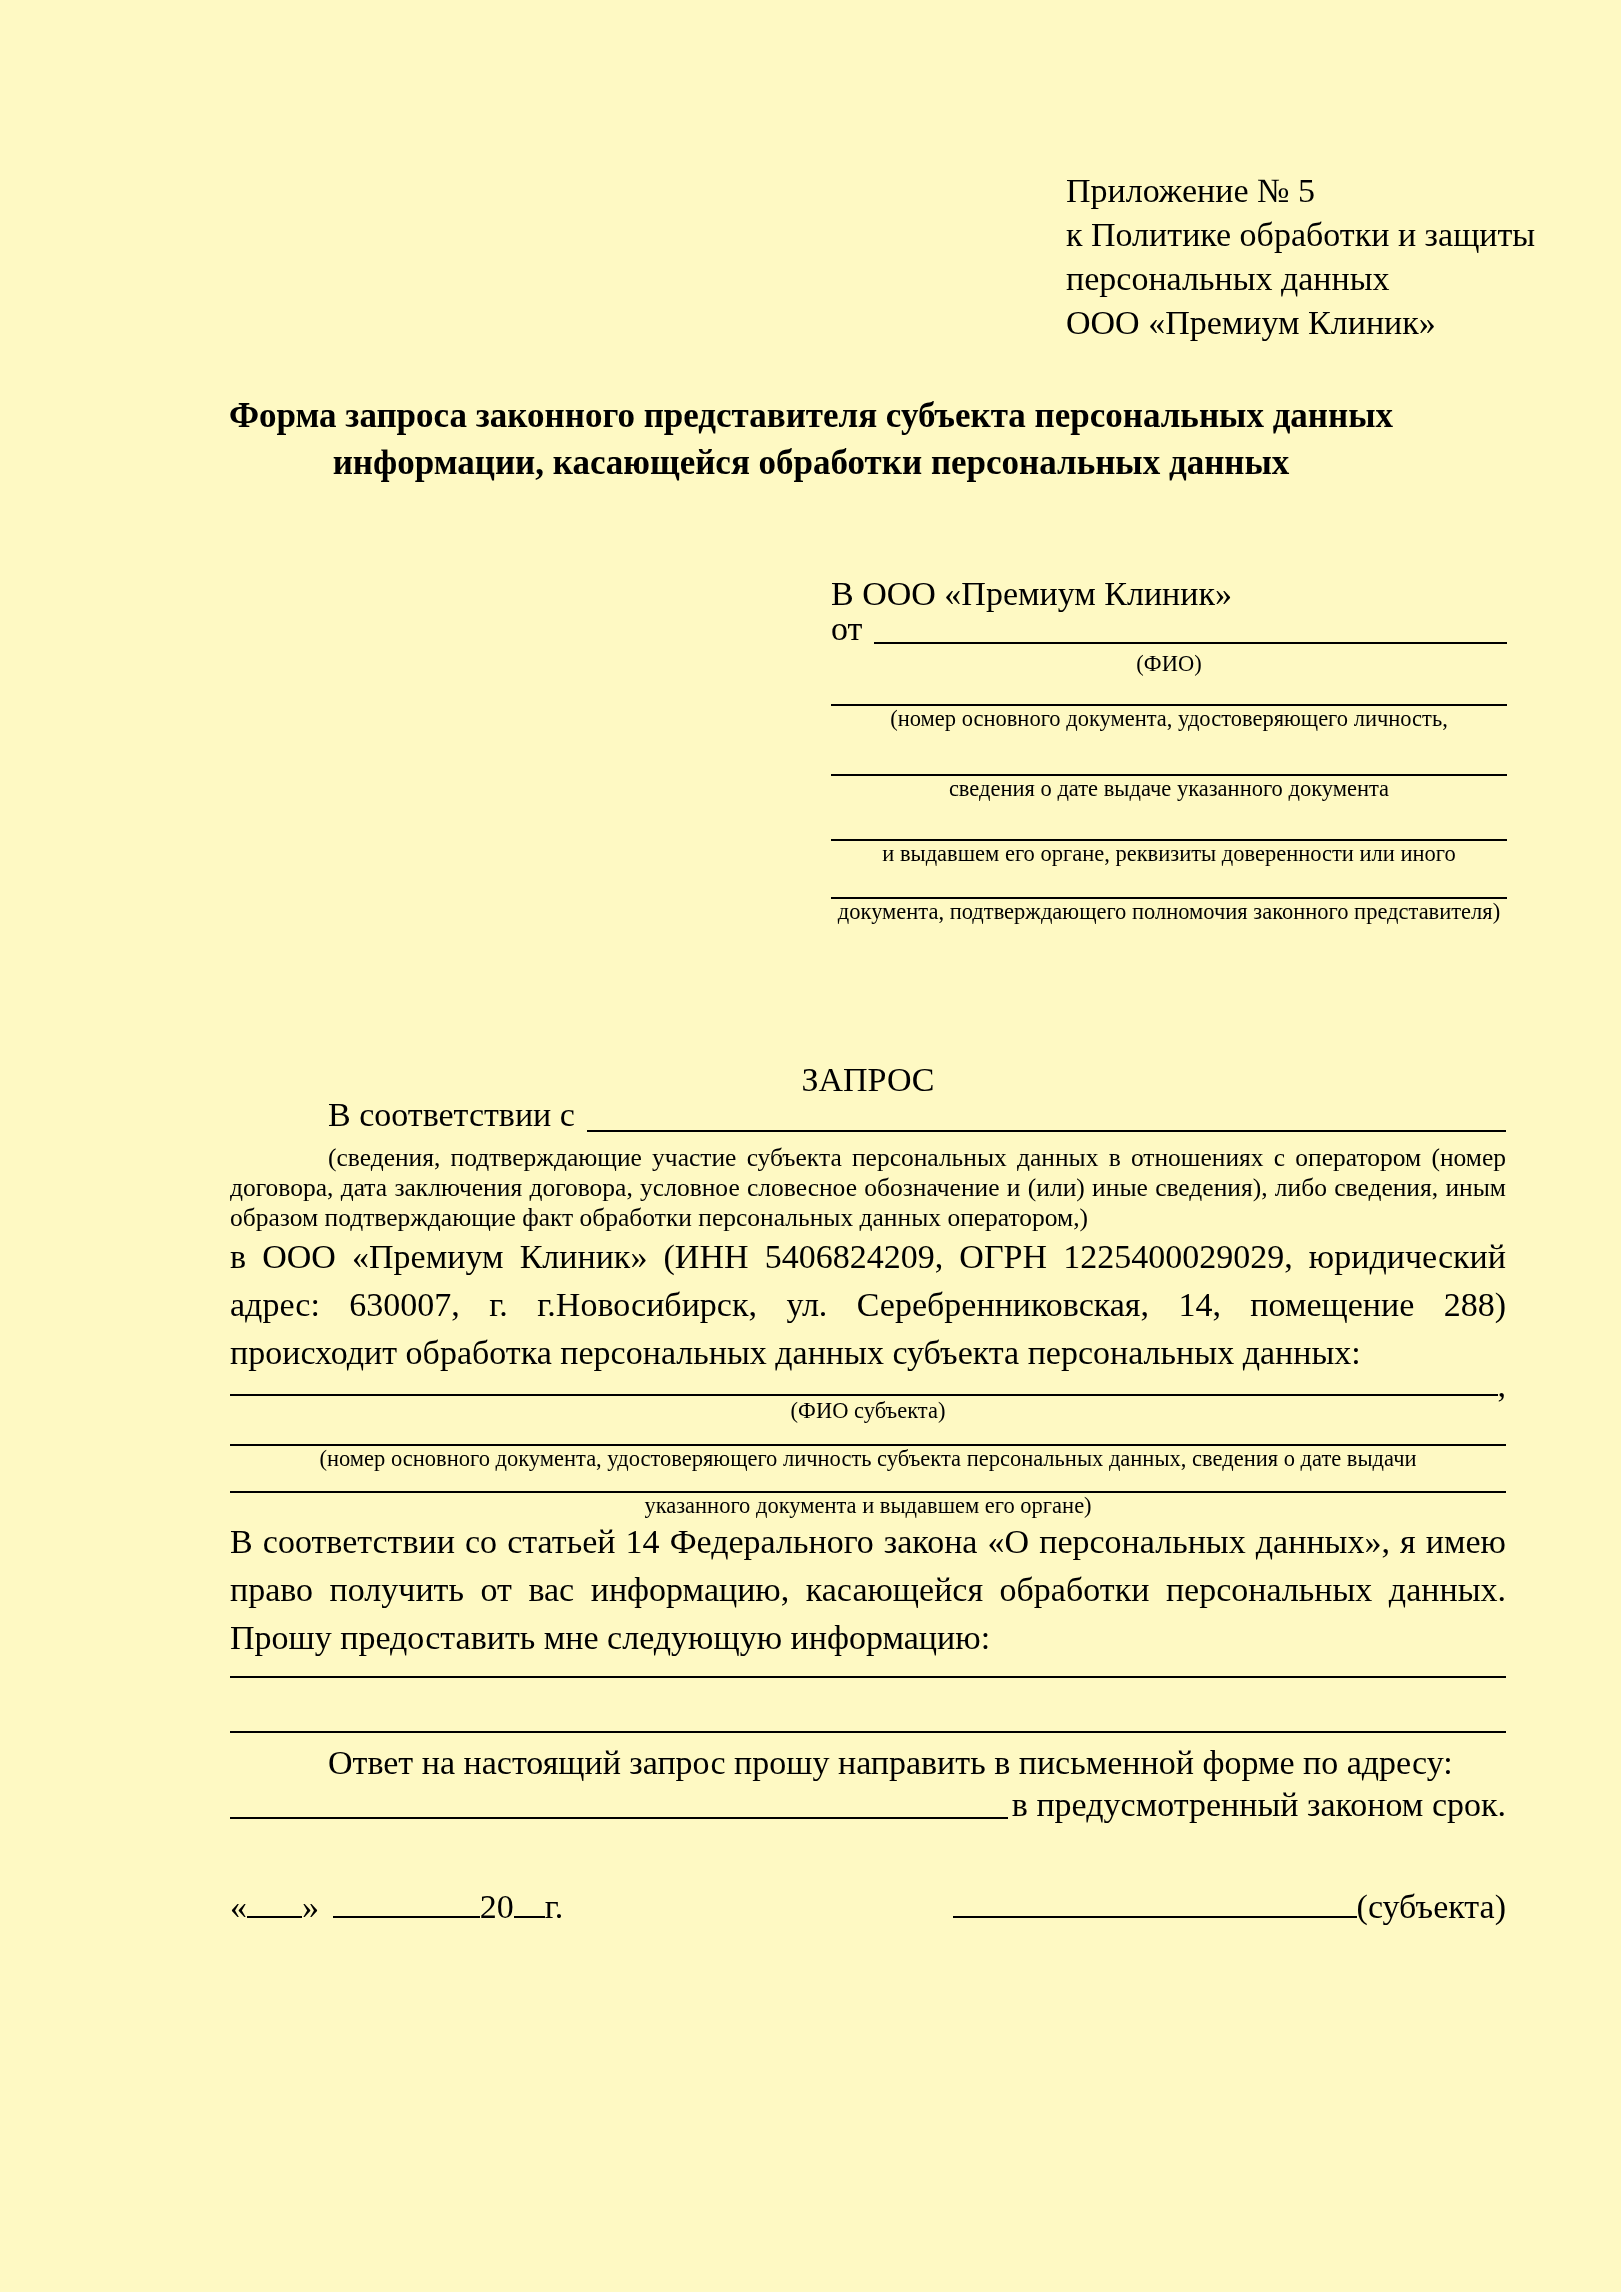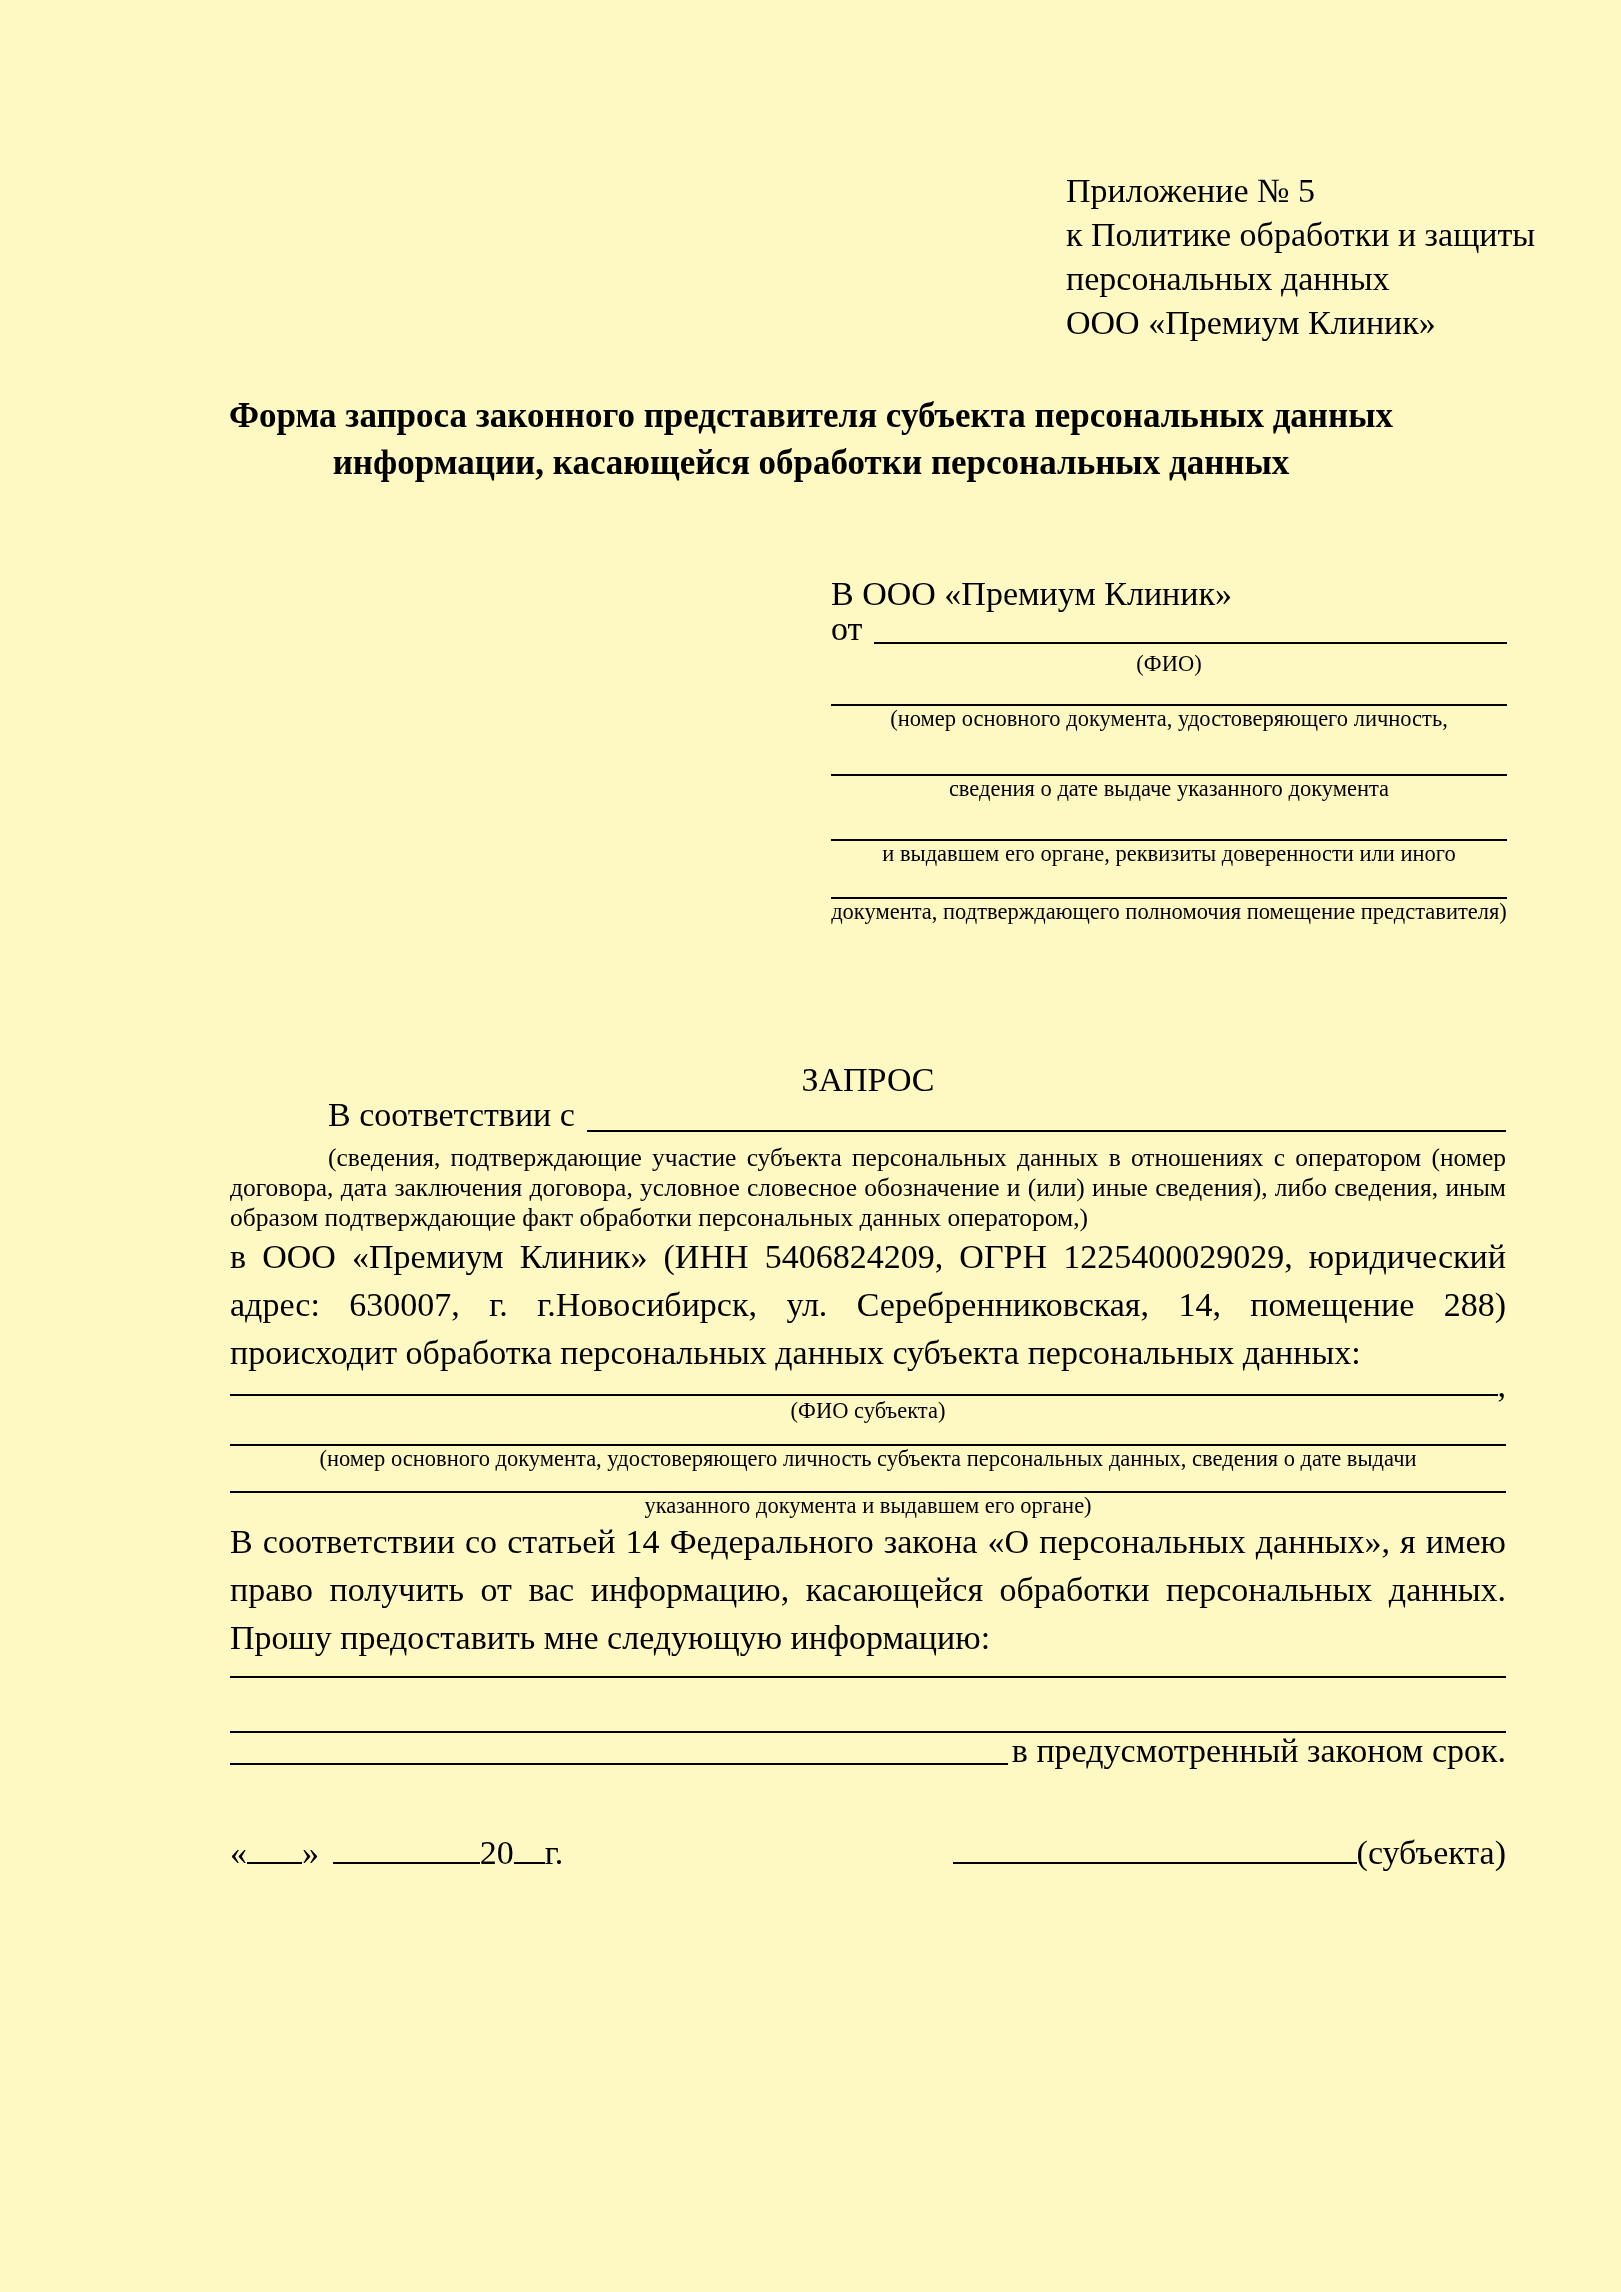--- a/index.html
+++ b/index.html
@@ -81,21 +81,21 @@
       <span class="fill"></span>
     </div>
     <div class="cap">(ФИО)</div>
     <div class="blank b1"></div>
     <div class="cap">(номер основного документа, удостоверяющего личность,</div>
     <div class="blank b2"></div>
     <div class="cap">сведения о дате выдаче указанного документа</div>
     <div class="blank b3"></div>
     <div class="cap">и выдавшем его органе, реквизиты доверенности или иного</div>
     <div class="blank b4"></div>
-    <div class="cap">документа, подтверждающего полномочия помещение представителя)</div>
+    <div class="cap">документа, подтверждающего полномочия законного представителя)</div>
   </div>
 
   <div class="main">
     <div class="zapros">ЗАПРОС</div>
 
     <div class="frow intro">
       <span class="lbl">В соответствии с</span>
       <span class="fill"></span>
     </div>
 
@@ -112,20 +112,21 @@
     <div class="blank s1"></div>
     <div class="cap">(номер основного документа, удостоверяющего личность субъекта персональных данных, сведения о дате выдачи</div>
     <div class="blank s2"></div>
     <div class="cap">указанного документа и выдавшем его органе)</div>
 
     <div class="par">В соответствии со статьей 14 Федерального закона «О персональных данных», я имею право получить от вас информацию, касающейся обработки персональных данных. Прошу предоставить мне следующую информацию:</div>
 
     <div class="ansline a1"></div>
     <div class="ansline a2"></div>
 
+    <div class="par indent">Ответ на настоящий запрос прошу направить в письменной форме по адресу:</div>
 
     <div class="frow replyrow">
       <span class="fill"></span>
       <span class="sfx">в предусмотренный законом срок.</span>
     </div>
 
     <div class="bottom">
       <div class="grp">
         <span>«</span><span class="ub day"></span><span>»</span><span class="ub month"></span><span>20</span><span class="ub yr"></span><span>г.</span>
       </div>

